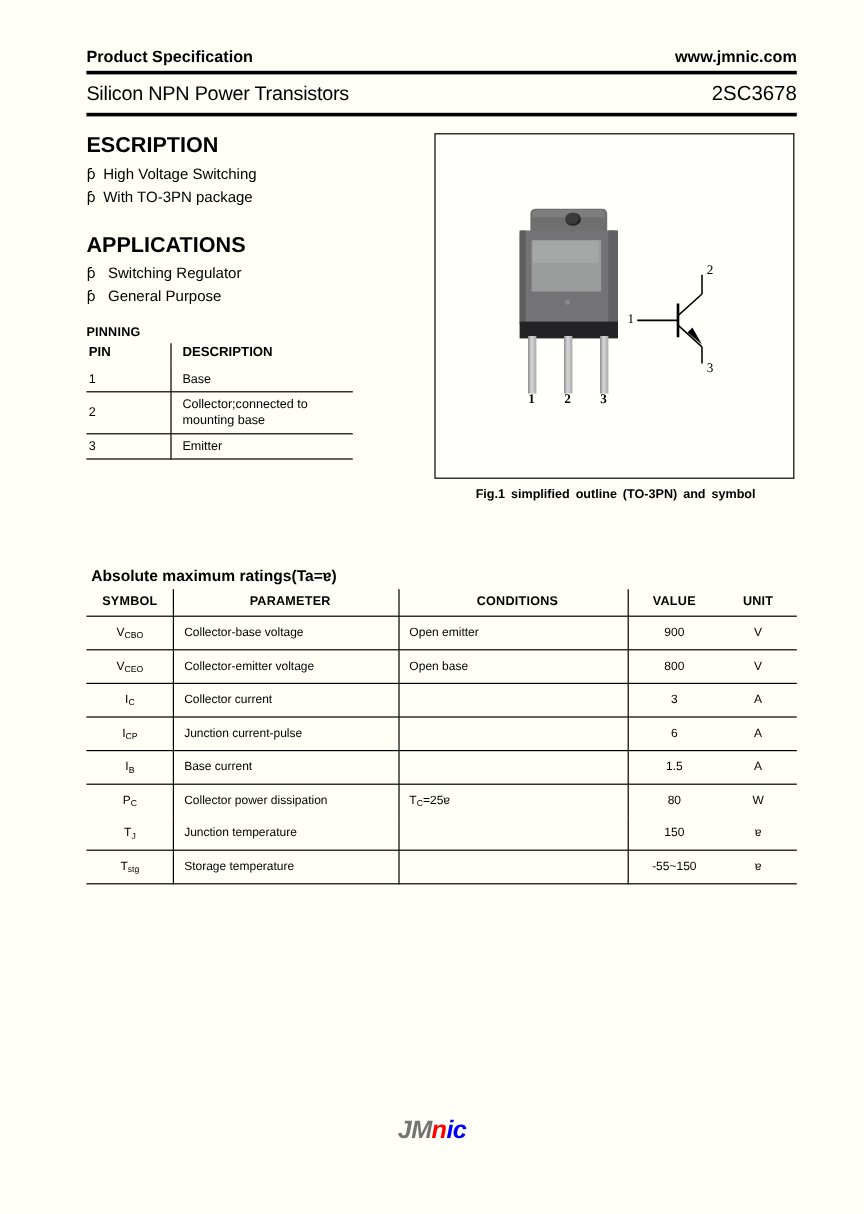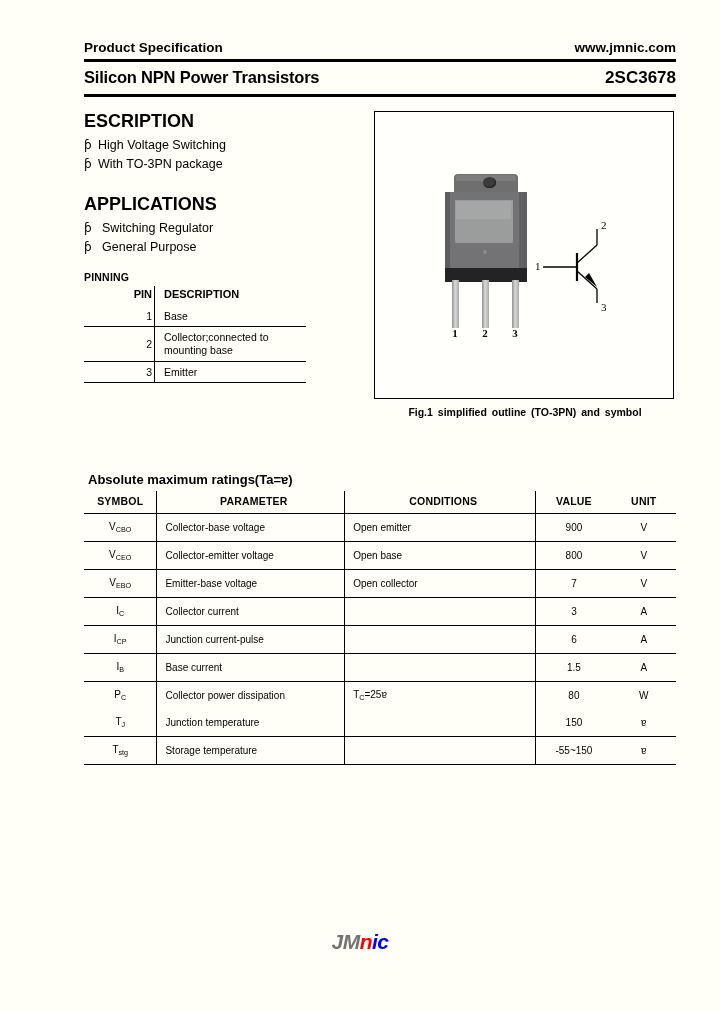--- a/index.html
+++ b/index.html
@@ -19,42 +19,41 @@
     width: 720px;
     height: 1012px;
     background: #fffff7;
     box-sizing: border-box;
   }
   .content {
     position: absolute;
     left: 72px;
     top: 40px;
     width: 592px;
-    margin-left: 12px;
   }
 
   
   .hdr-top {
     display: flex;
     justify-content: space-between;
     align-items: baseline;
     font-weight: bold;
     font-size: 13.5px;
     padding-bottom: 4px;
   }
   .hdr-rule-thick {
     height: 3px;
     background: #000;
     width: 100%;
   }
   .hdr-title-row {
     display: flex;
     justify-content: space-between;
     align-items: baseline;
-    font-weight: bold;
+    font-weight: normal;
     padding: 6px 0 6px 0;
   }
   .hdr-title {
     font-size: 16.5px;
     letter-spacing: -0.2px;
   }
   .hdr-part {
     font-size: 17px;
     letter-spacing: 0px;
   }
@@ -108,21 +107,21 @@
     font-size: 10.5px;
   }
   table.pinning th,
   table.pinning td {
     padding: 4px 2px;
     vertical-align: middle;
   }
   table.pinning th.pin-col,
   table.pinning td.pin-col {
     width: 66px;
-    text-align: right;
+    text-align: left;
     border-right: 1px solid #000;
   }
   table.pinning th.desc-col,
   table.pinning td.desc-col {
     padding-left: 9px;
     text-align: left;
   }
   table.pinning th {
     font-weight: bold;
     font-size: 11px;
@@ -477,27 +476,20 @@
       </tr>
 
       <tr class="ruled">
         <td class="c-sym"><span>V</span><sub>CEO</sub></td>
         <td class="c-par">Collector-emitter voltage</td>
         <td class="c-con">Open base</td>
         <td class="c-val">800</td>
         <td class="c-unit">V</td>
       </tr>
 
-      <tr class="ruled">
-        <td class="c-sym"><span>V</span><sub>EBO</sub></td>
-        <td class="c-par">Emitter-base voltage</td>
-        <td class="c-con">Open collector</td>
-        <td class="c-val">7</td>
-        <td class="c-unit">V</td>
-      </tr>
 
       <tr class="ruled">
         <td class="c-sym"><span>I</span><sub>C</sub></td>
         <td class="c-par">Collector current</td>
         <td class="c-con"></td>
         <td class="c-val">3</td>
         <td class="c-unit">A</td>
       </tr>
 
       <tr class="ruled">

